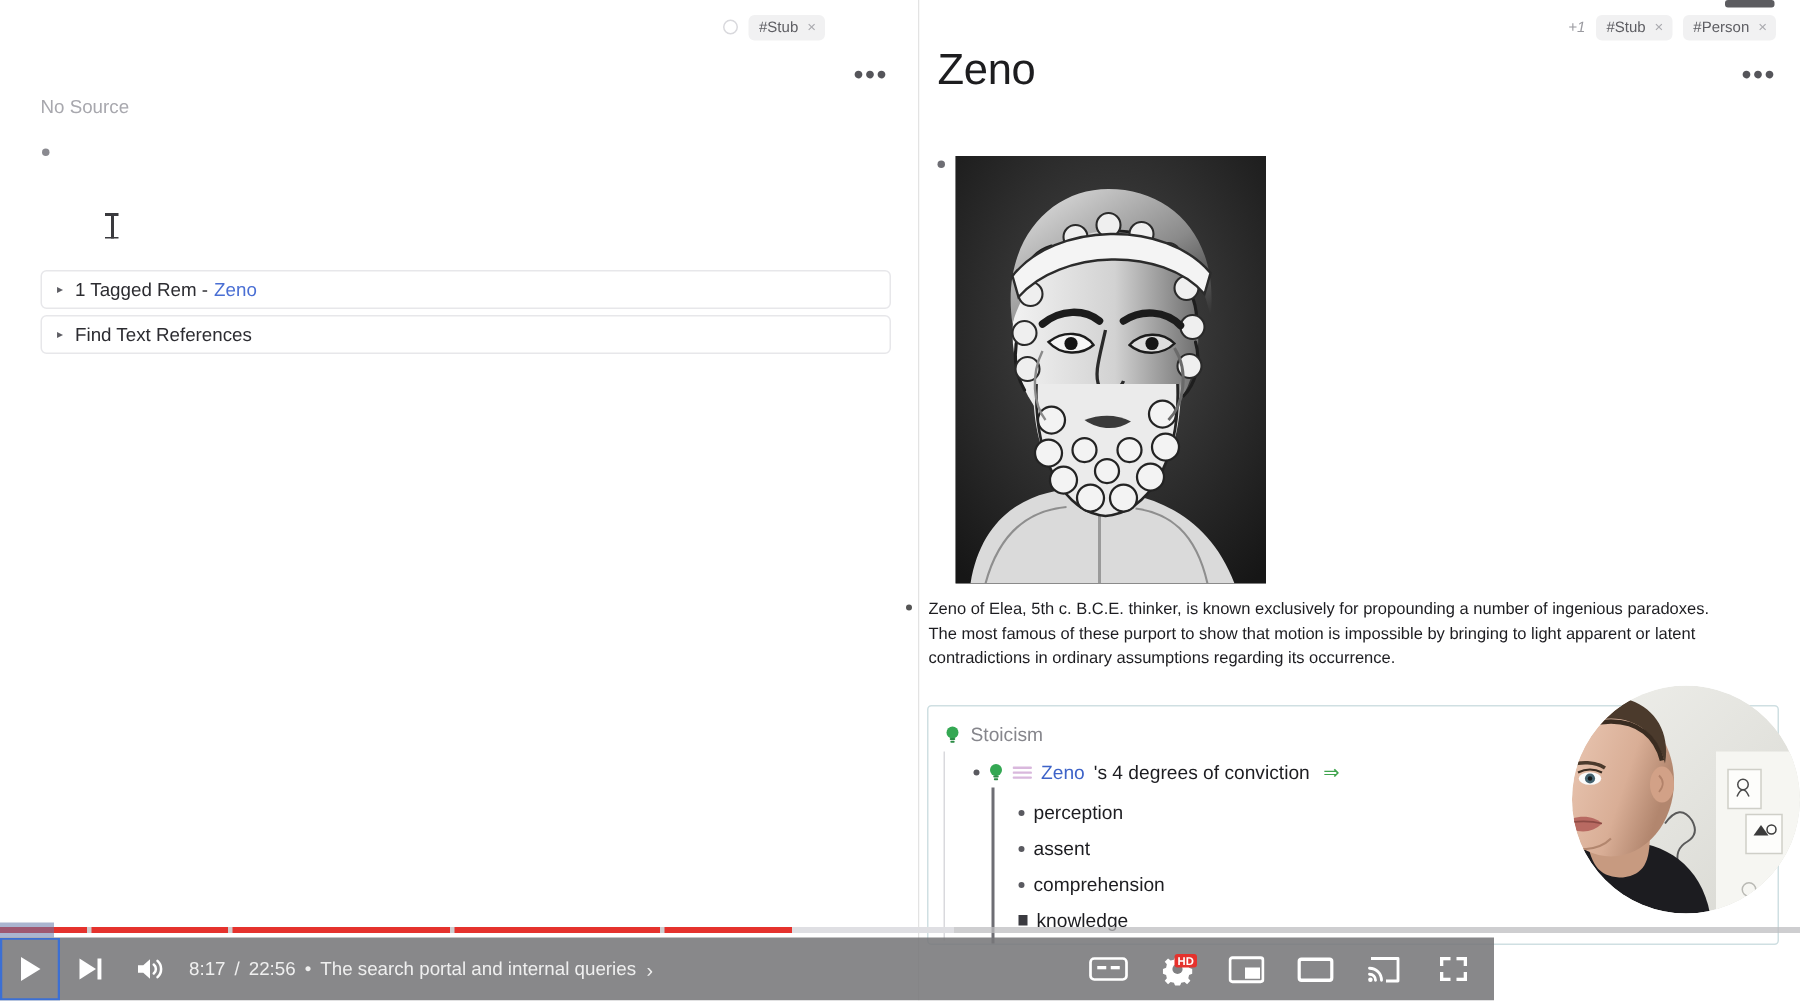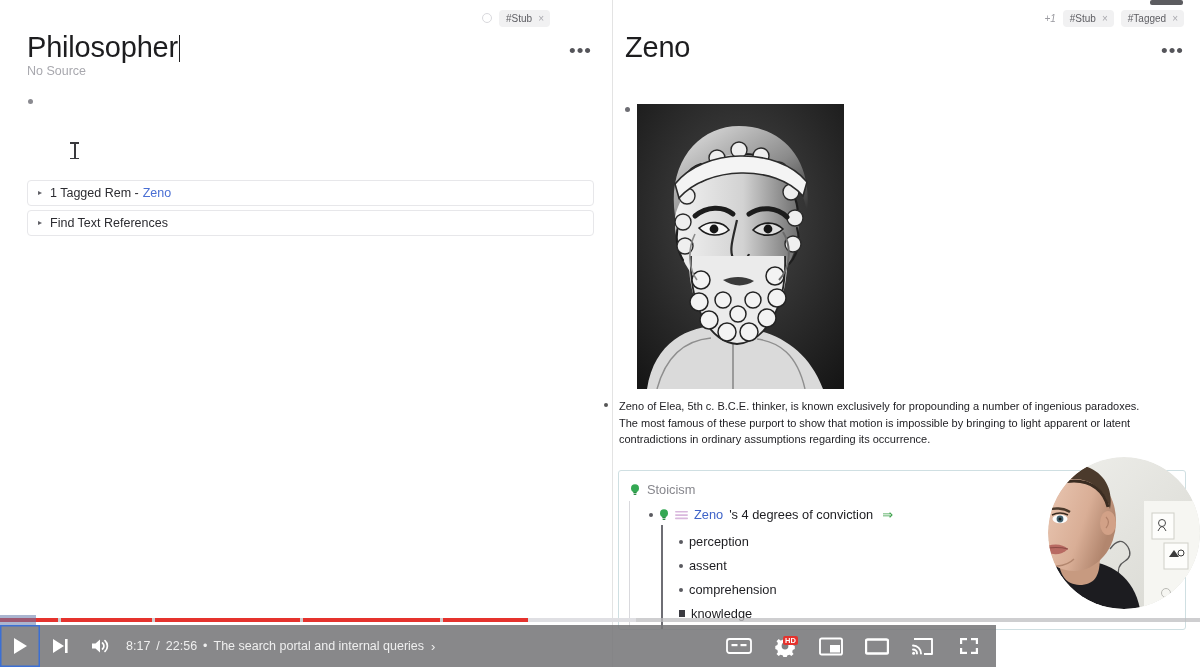--- a/index.html
+++ b/index.html
@@ -249,21 +249,20 @@
   <div class="pane pane-left">
 
     <div class="tagbar tagbar-left">
       <span class="tag-circle"></span>
       <span class="tag-chip">
         <span>#Stub</span>
         <span class="x">×</span>
       </span>
     </div>
 
-    <div class="doc-title title-left"><span>Philosopher</span><span class="caret"></span></div>
 
     <div class="no-source">No Source</div>
 
     <div class="dots dots-left">•••</div>
 
     <div class="bullet-dot" style="left:28px; top:99px;"></div>
 
     <div class="ibeam">
         <span></span>
       </div>
@@ -286,21 +285,21 @@
 
   <div class="scroll-thumb"></div>
 
   <div class="tagbar tagbar-right">
     <span class="tag-plus">+1</span>
     <span class="tag-chip">
       <span>#Stub</span>
       <span class="x">×</span>
     </span>
     <span class="tag-chip">
-      <span>#Tagged</span>
+      <span>#Person</span>
       <span class="x">×</span>
     </span>
   </div>
 
   <div class="doc-title title-right">Zeno</div>
   <div class="dots dots-right">•••</div>
 
   <div class="r-bullet"></div>
 
   <div class="portrait">

